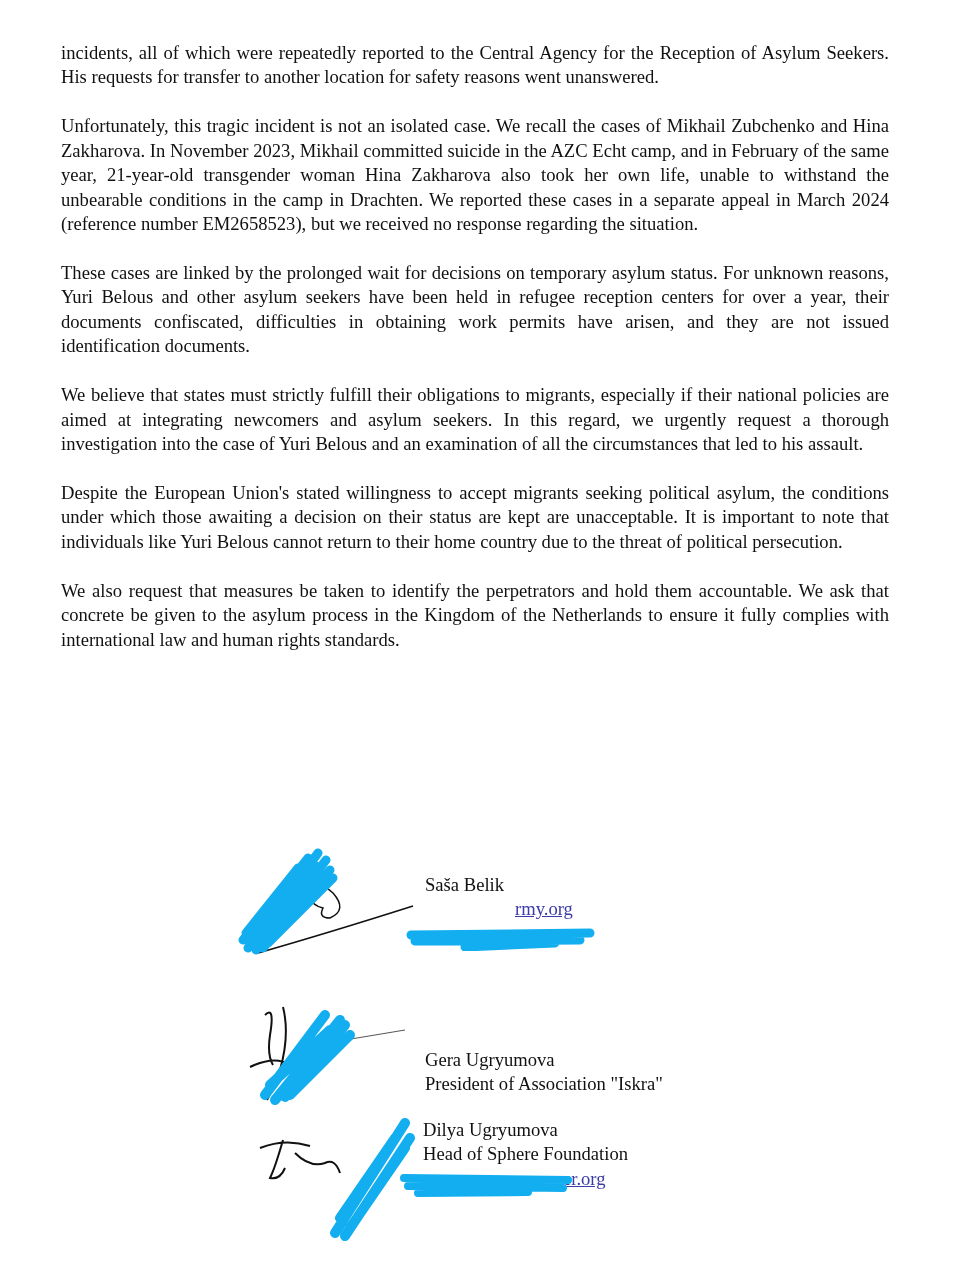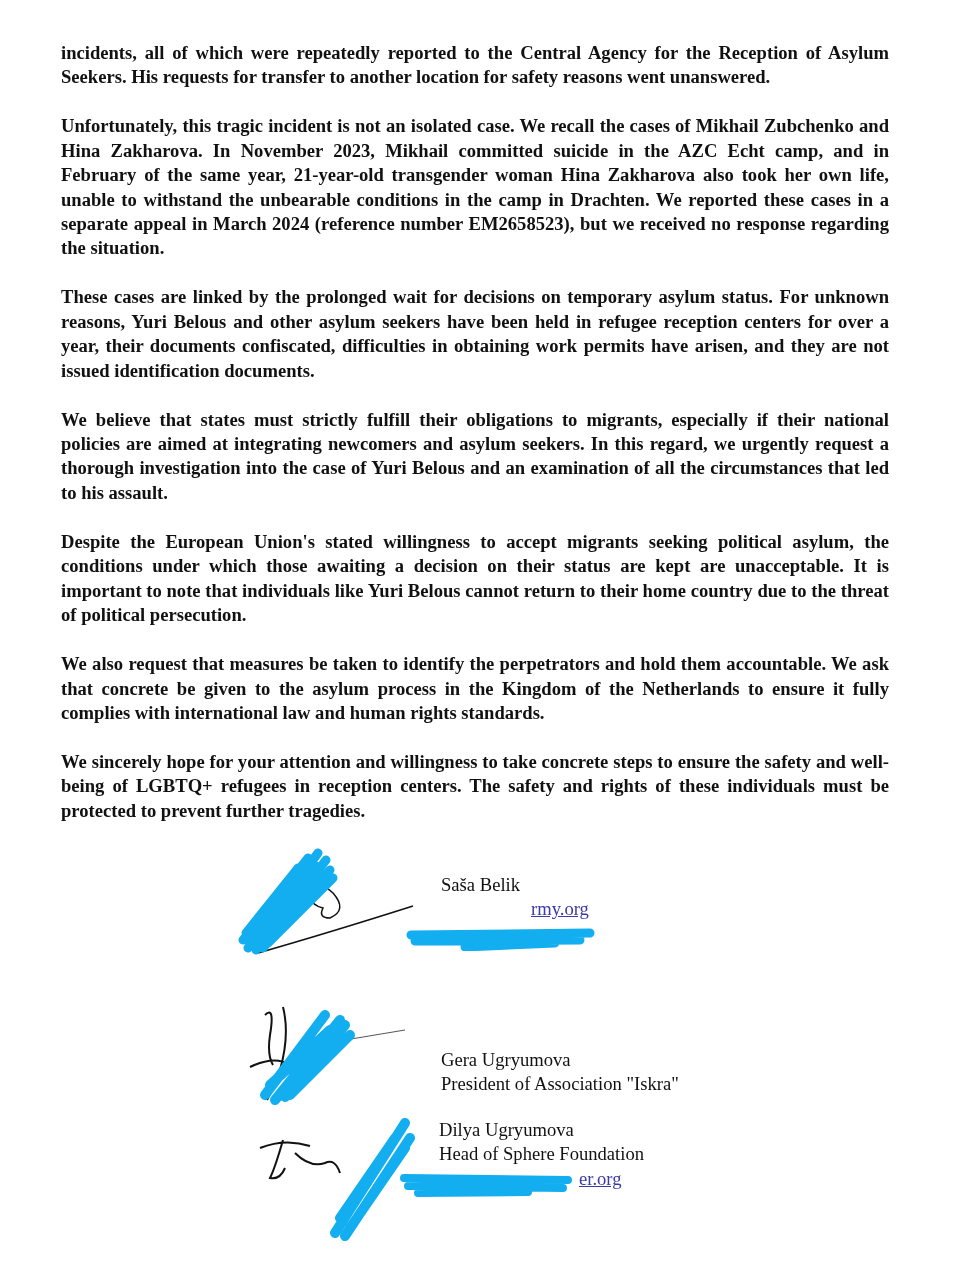--- a/index.html
+++ b/index.html
@@ -1,36 +1,35 @@
 <!DOCTYPE html>
 <html><head>
 <meta charset="utf-8">
 <style>
   html, body { margin: 0; padding: 0; background: #ffffff; }
   body { width: 959px; height: 1280px; position: relative; overflow: hidden;
          font-family: "Liberation Serif", serif; color: #111; }
-  .page { position: absolute; left: 61px; top: 41px; width: 828px; font-weight: bold; }
+  .page { position: absolute; left: 61px; top: 41px; width: 828px; }
   .para { font-size: 18.6px; line-height: 24.4px; text-align: justify; margin: 0 0 24.6px 0; }
   .sig-block { position: absolute; font-size: 18.6px; line-height: 24.4px; }
-  .sig-line { display: block; white-space: nowrap; margin-left: 16px; }
+  .sig-line { display: block; white-space: nowrap; }
   .link { color: #3b3ba8; text-decoration: underline; }
   .redact { position: absolute; }
   .sig-art { position: absolute; }
 </style>
 </head>
 <body>
 
 <div class="page">
   <p class="para">incidents, all of which were repeatedly reported to the Central Agency for the Reception of Asylum Seekers. His requests for transfer to another location for safety reasons went unanswered.</p>
   <p class="para">Unfortunately, this tragic incident is not an isolated case. We recall the cases of Mikhail Zubchenko and Hina Zakharova. In November 2023, Mikhail committed suicide in the AZC Echt camp, and in February of the same year, 21-year-old transgender woman Hina Zakharova also took her own life, unable to withstand the unbearable conditions in the camp in Drachten. We reported these cases in a separate appeal in March 2024 (reference number EM2658523), but we received no response regarding the situation.</p>
   <p class="para">These cases are linked by the prolonged wait for decisions on temporary asylum status. For unknown reasons, Yuri Belous and other asylum seekers have been held in refugee reception centers for over a year, their documents confiscated, difficulties in obtaining work permits have arisen, and they are not issued identification documents.</p>
   <p class="para">We believe that states must strictly fulfill their obligations to migrants, especially if their national policies are aimed at integrating newcomers and asylum seekers. In this regard, we urgently request a thorough investigation into the case of Yuri Belous and an examination of all the circumstances that led to his assault.</p>
   <p class="para">Despite the European Union's stated willingness to accept migrants seeking political asylum, the conditions under which those awaiting a decision on their status are kept are unacceptable. It is important to note that individuals like Yuri Belous cannot return to their home country due to the threat of political persecution.</p>
   <p class="para">We also request that measures be taken to identify the perpetrators and hold them accountable. We ask that concrete be given to the asylum process in the Kingdom of the Netherlands to ensure it fully complies with international law and human rights standards.</p>
-  <p class="para">We sincerely hope for your attention and willingness to take concrete steps to ensure the safety and well-being of LGBTQ+ refugees in reception centers. The safety and rights of these individuals must be protected to prevent further tragedies.</p>
 </div>
 
 <svg class="sig-art" style="left:238px;top:848px" width="190" height="110">
   <path d="M60 45 Q80 30 95 45 Q110 62 92 70 Q80 70 85 60 Q75 58 70 48" fill="none" stroke="#111" stroke-width="1.5"></path>
   <path d="M20 105 Q90 85 175 58" fill="none" stroke="#111" stroke-width="1.5"></path>
   <path d="M10 100 L80 5 M18 102 L88 12 M5 92 L70 10 M25 100 L92 22 M14 96 L78 18 M30 95 L95 30 M8 85 L60 20" stroke="#12aef0" stroke-width="9" stroke-linecap="round"></path>
 </svg>
 <div class="sig-block" style="left:425px;top:873px">
   <span class="sig-line">Saša Belik</span>
   <span class="sig-line" style="padding-left:90px"><a class="link">rmy.org</a></span>

